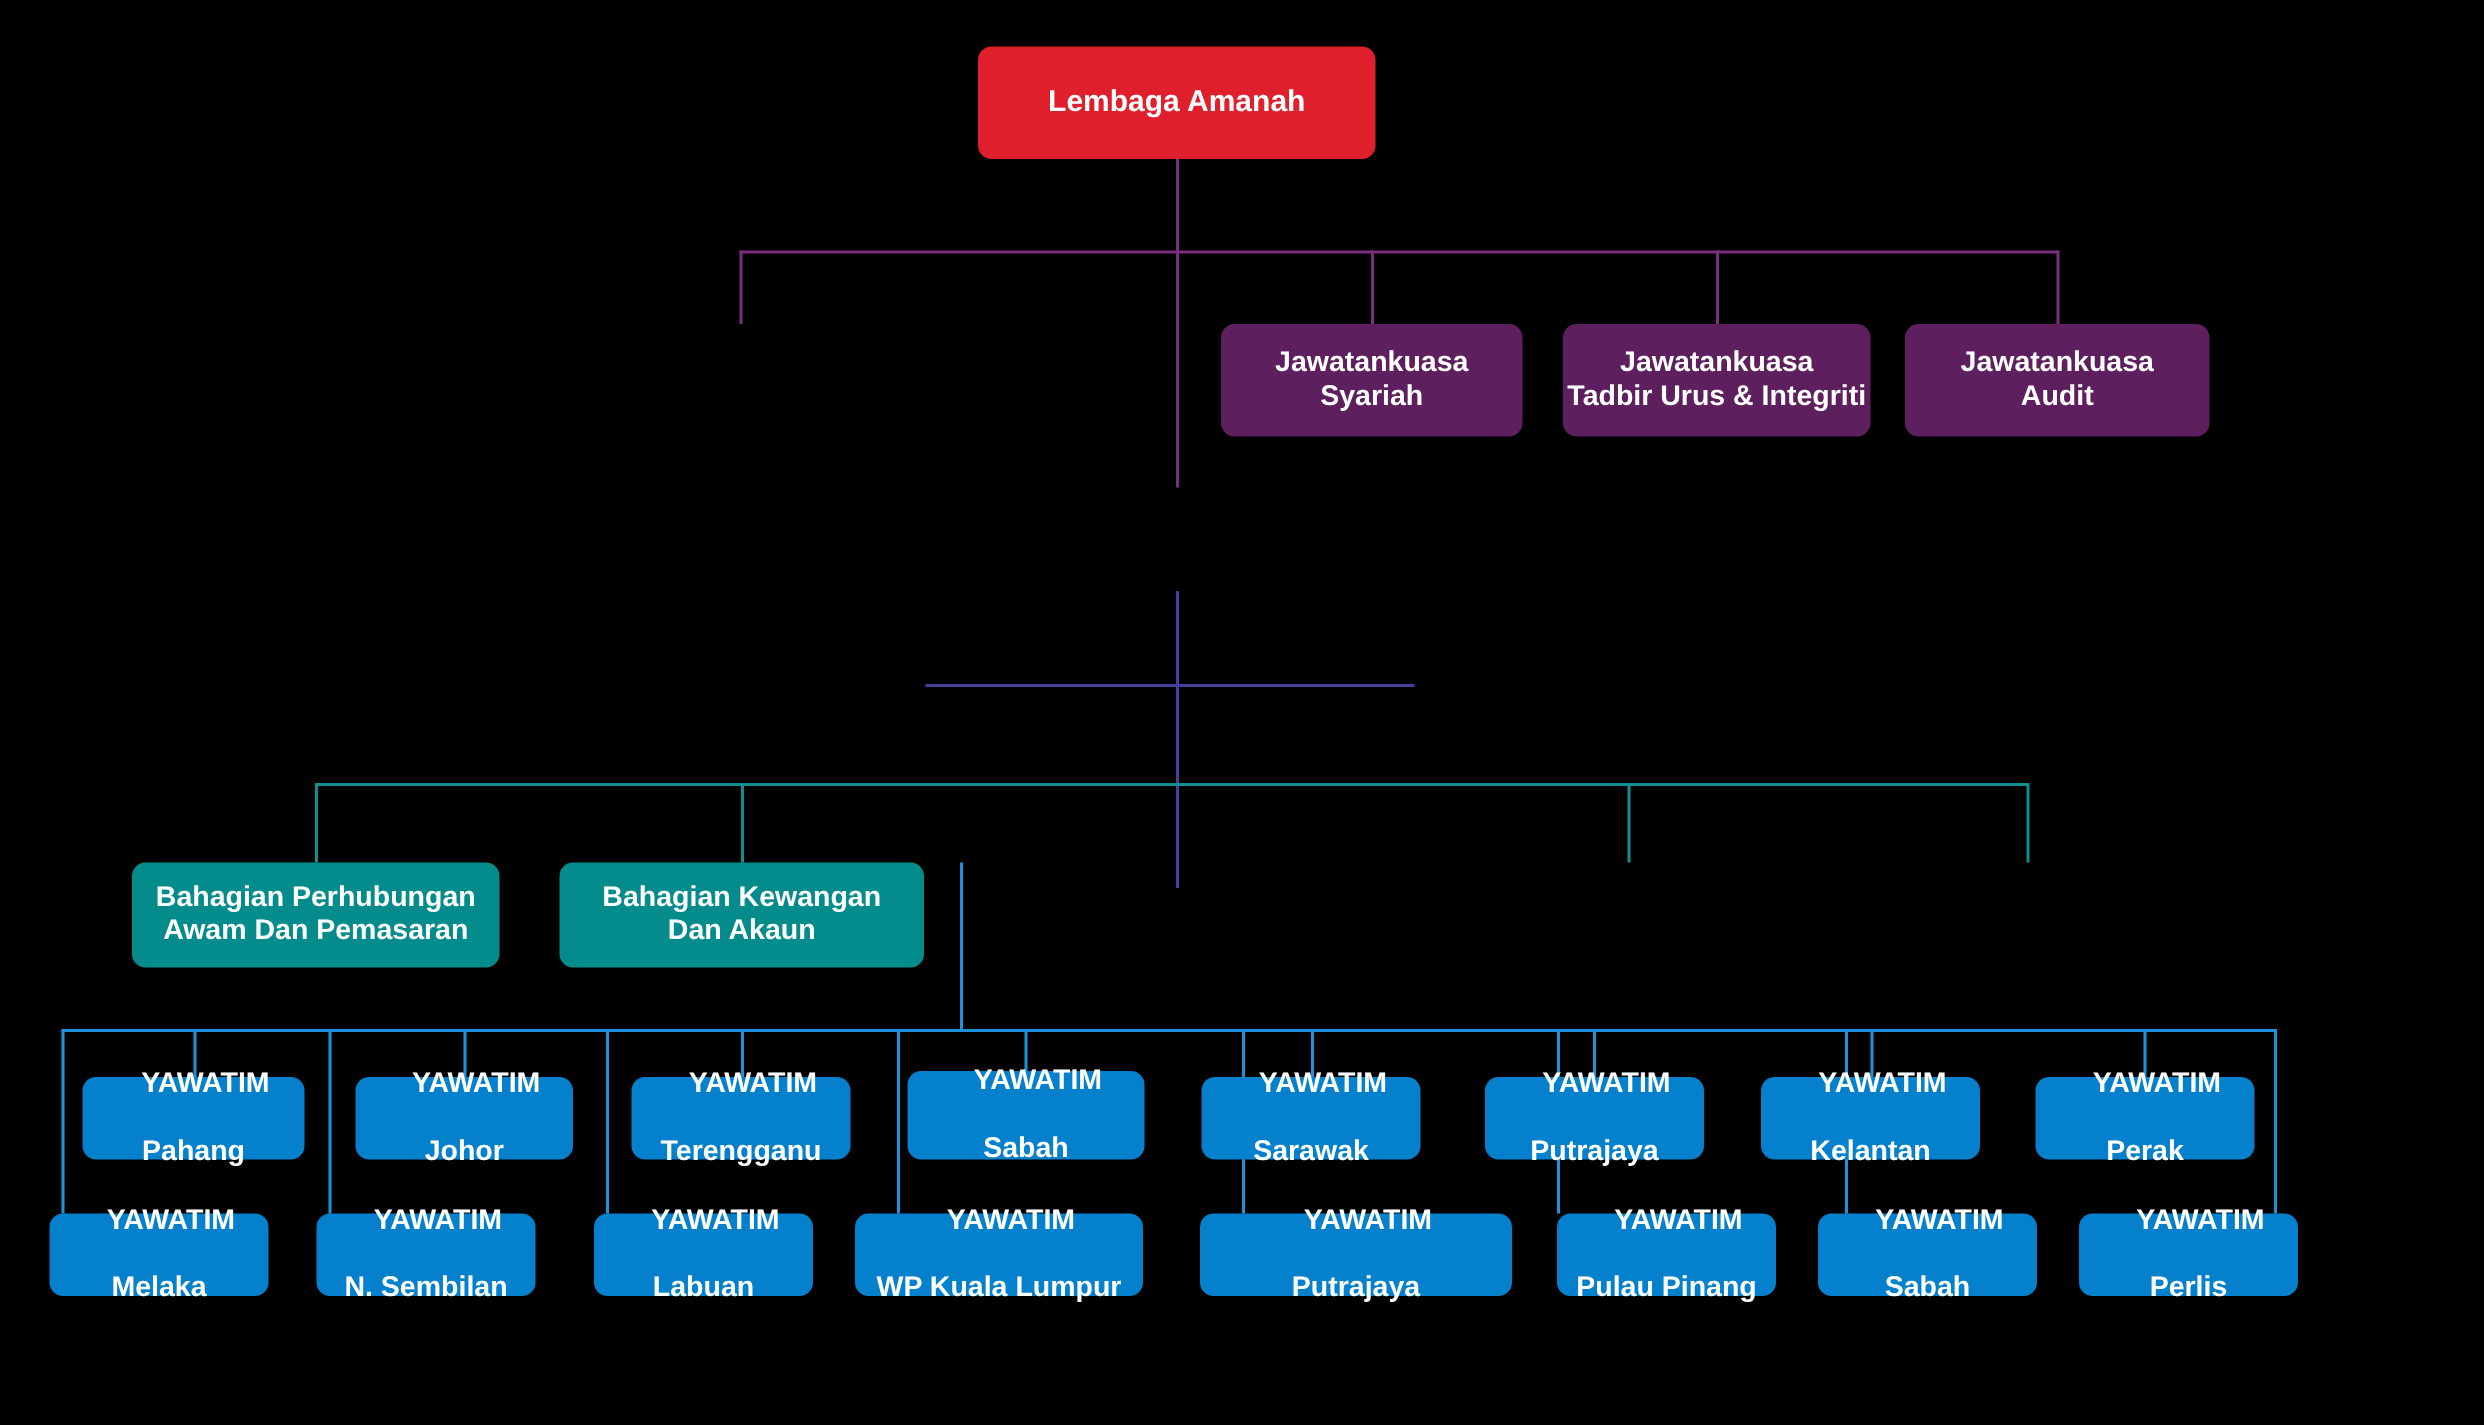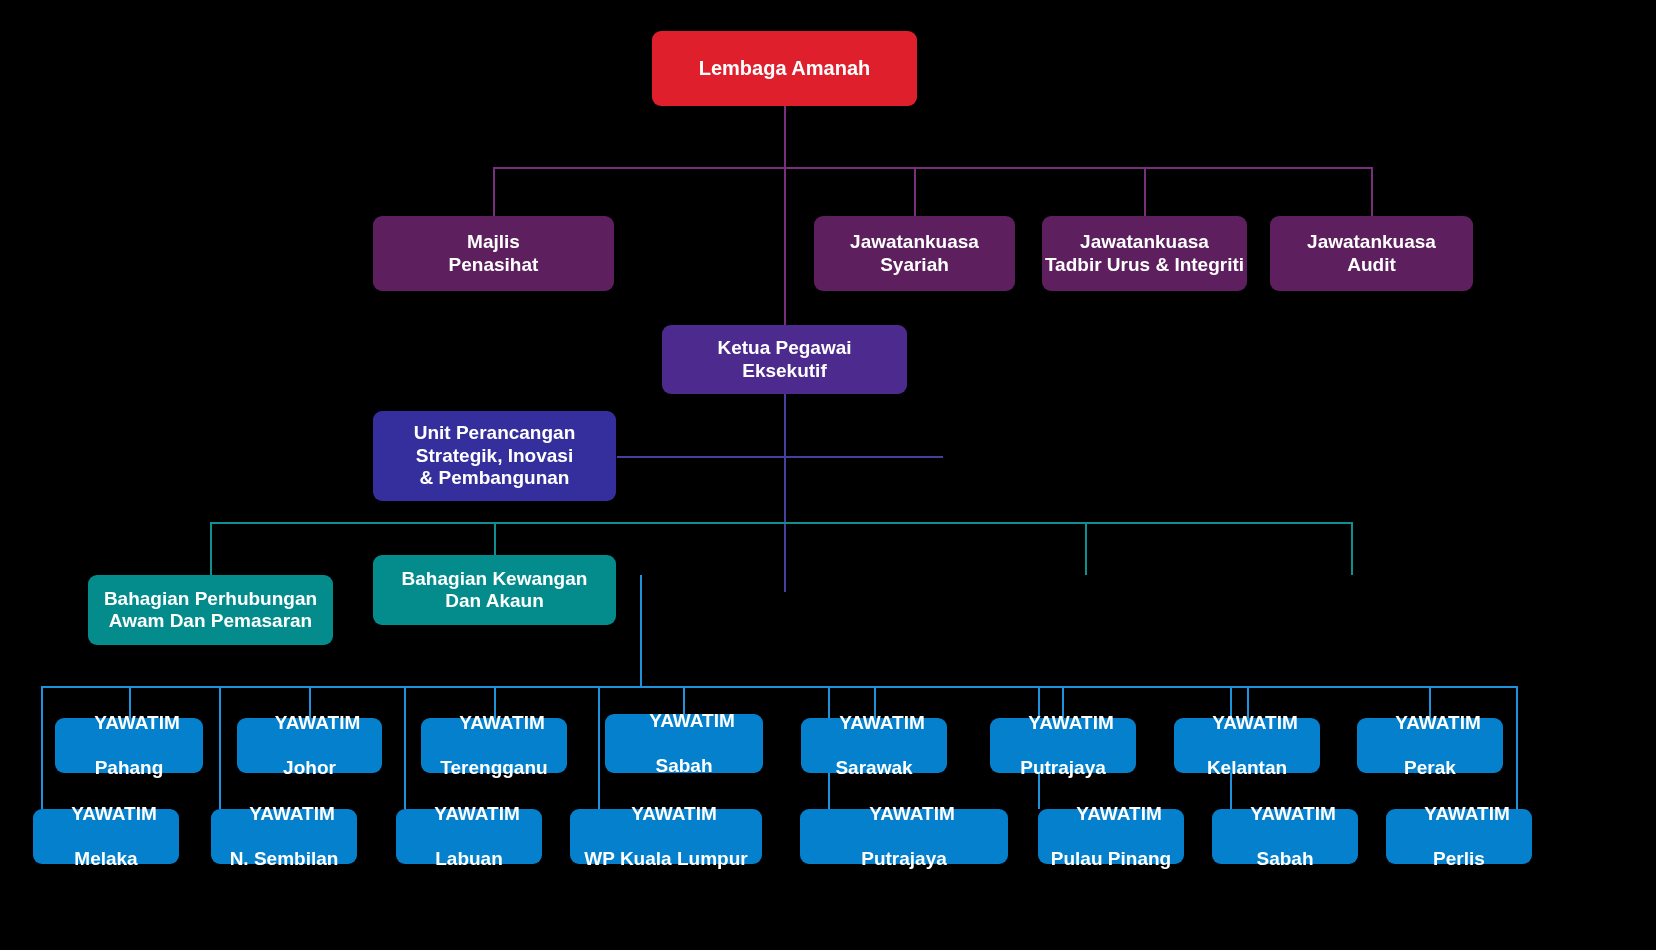--- a/index.html
+++ b/index.html
@@ -100,53 +100,40 @@
   <div class="conn v c-blue" style="left:598px; top:686px; height:123px;"></div>
   <div class="conn v c-blue" style="left:828px; top:686px; height:123px;"></div>
   <div class="conn v c-blue" style="left:1038px; top:686px; height:123px;"></div>
   <div class="conn v c-blue" style="left:1230px; top:686px; height:123px;"></div>
   <div class="conn v c-blue" style="left:1516px; top:686px; height:123px;"></div>
 
   <div class="node lvl-board" style="left:652px; top:31px; width:265px; height:75px;">
     <span class="node-label">Lembaga Amanah</span>
   </div>
 
-  <div class="node lvl-council" style="left:373px; top:216px; width:241px; height:75px;">
-    <span class="node-label">Majlis
-Penasihat</span>
-  </div>
   <div class="node lvl-council" style="left:814px; top:216px; width:201px; height:75px;">
     <span class="node-label">Jawatankuasa
 Syariah</span>
   </div>
   <div class="node lvl-council" style="left:1042px; top:216px; width:205px; height:75px;">
     <span class="node-label">Jawatankuasa
 Tadbir Urus &amp; Integriti</span>
   </div>
   <div class="node lvl-council" style="left:1270px; top:216px; width:203px; height:75px;">
     <span class="node-label">Jawatankuasa
 Audit</span>
   </div>
 
-  <div class="node lvl-ceo" style="left:662px; top:325px; width:245px; height:69px;">
-    <span class="node-label">Ketua Pegawai
-Eksekutif</span>
-  </div>
-
-  <div class="node lvl-unit" style="left:373px; top:411px; width:243px; height:90px;">
-    <span class="node-label">Unit Perancangan
-Strategik, Inovasi
-&amp; Pembangunan</span>
-  </div>
+
 
   <div class="node lvl-div" style="left:88px; top:575px; width:245px; height:70px;">
     <span class="node-label">Bahagian Perhubungan
 Awam Dan Pemasaran</span>
   </div>
-  <div class="node lvl-div" style="left:373px; top:555px; width:243px; height:70px;">
+  <div class="node lvl-div" style="left:373px; top:575px; width:243px; height:70px;">
     <span class="node-label">Bahagian Kewangan
 Dan Akaun</span>
   </div>
 
   <div class="node lvl-state" style="left:55px; top:718px; width:148px; height:55px;">
     <span class="node-label">
       <span class="line1">YAWATIM</span>
       <span class="line2">Pahang</span>
     </span>
   </div>

